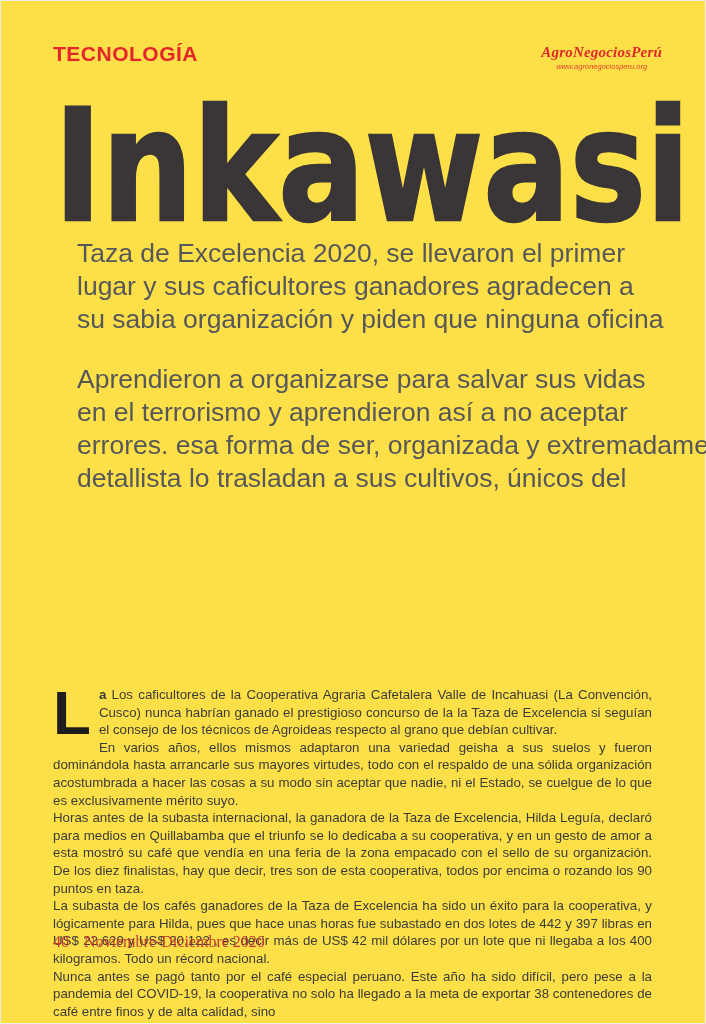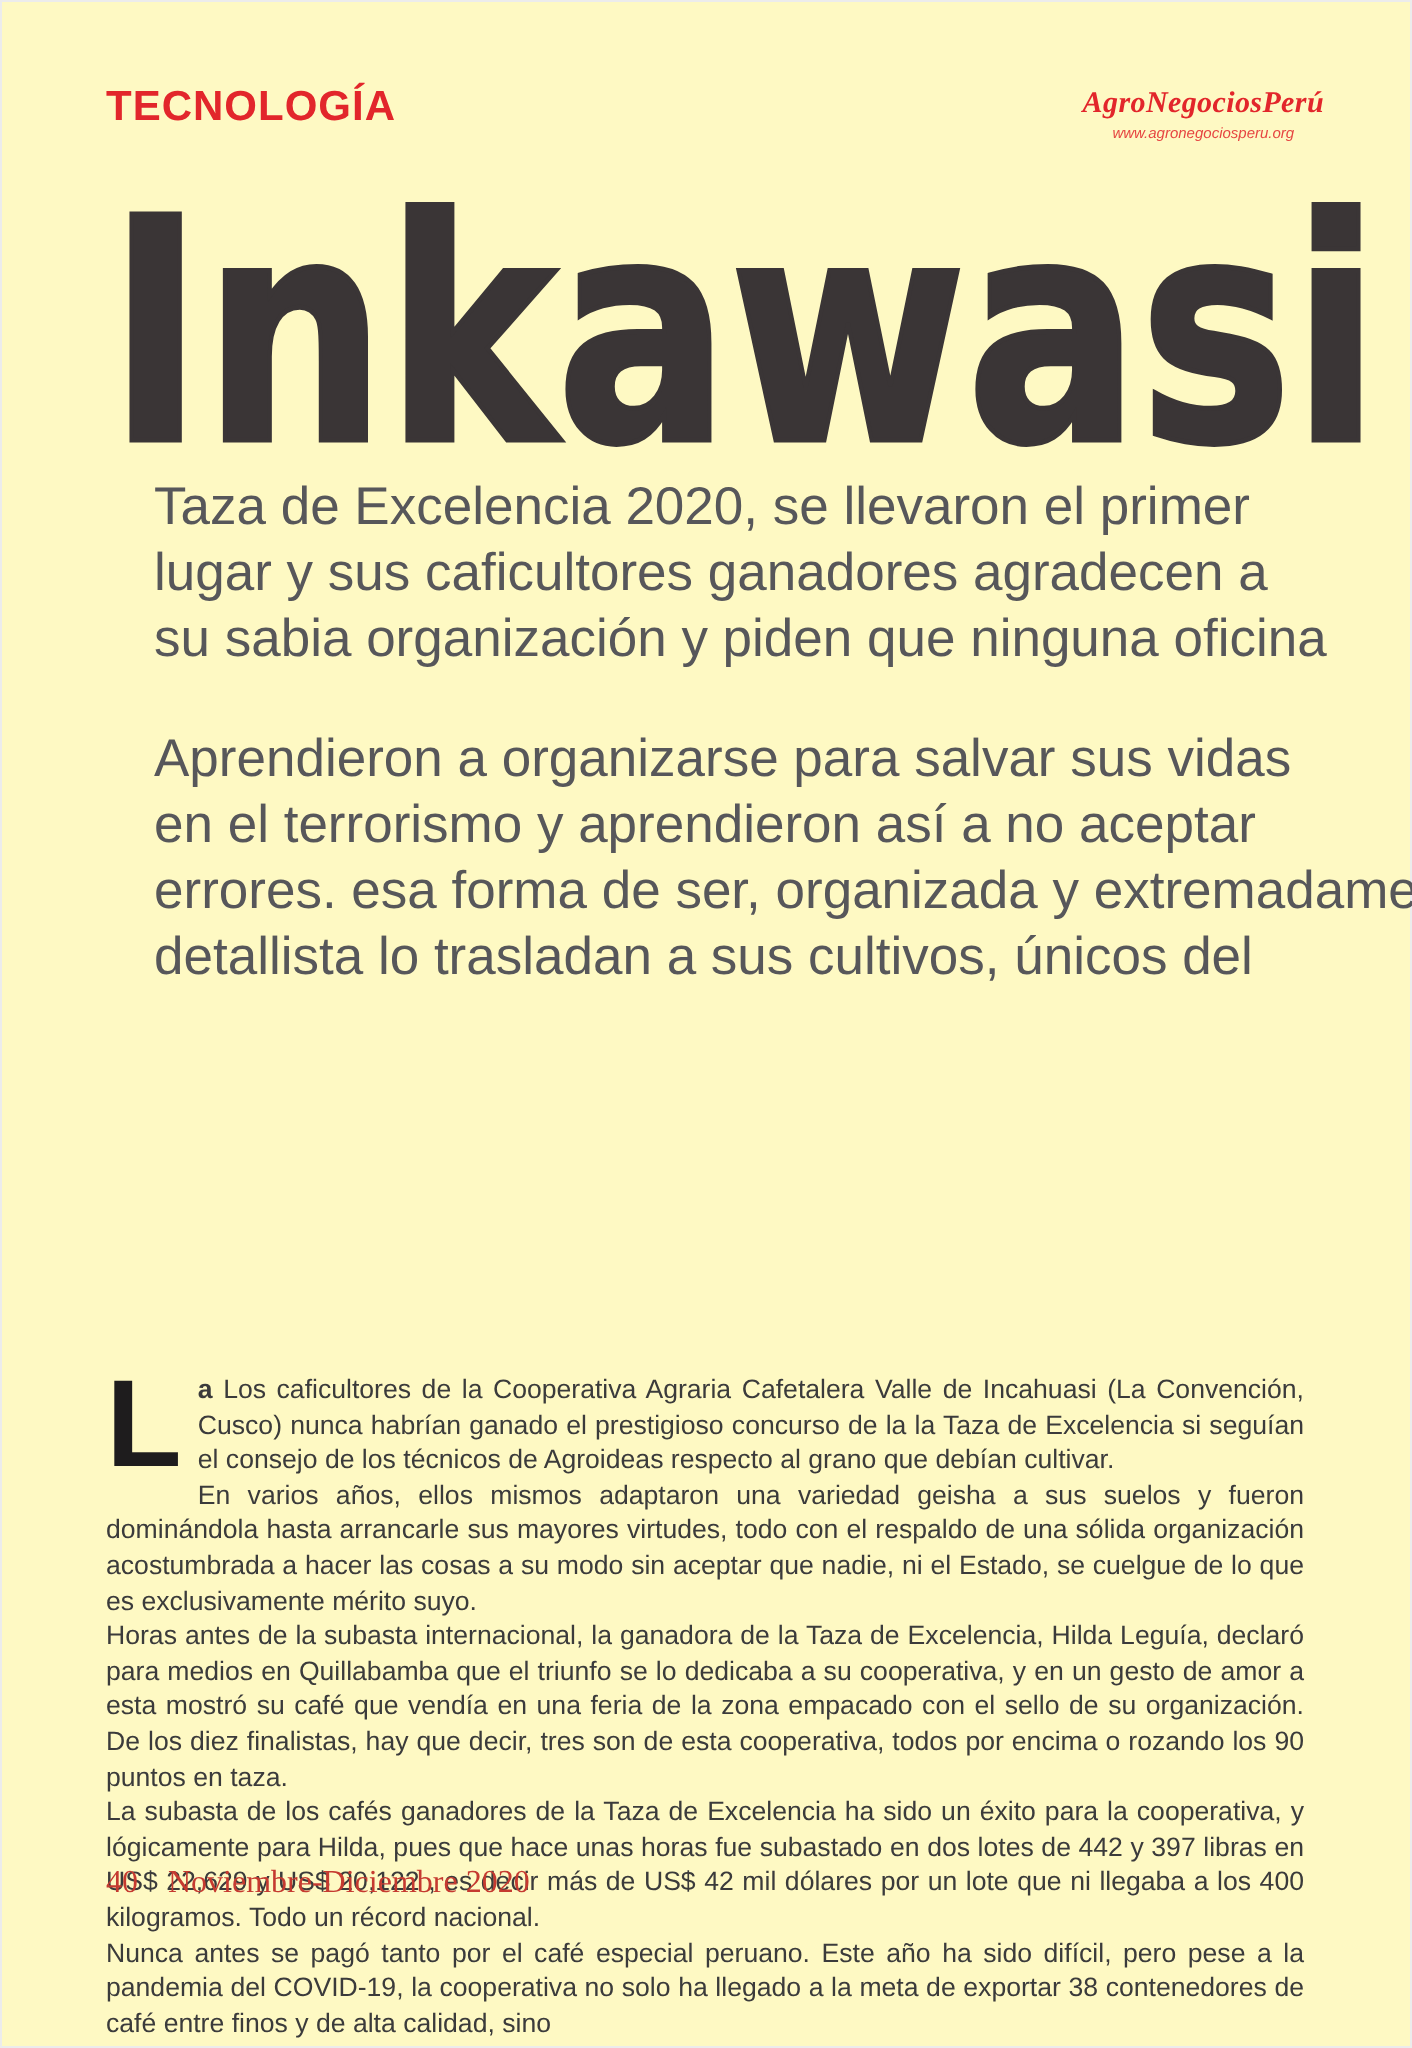--- a/index.html
+++ b/index.html
@@ -9,21 +9,21 @@
     --body_text:#3b3b3b;
     --footer_red:#c53a30;
     --dropcap:#1e1c1d;
   }
   *{margin:0;padding:0;box-sizing:border-box;}
   html,body{background:#f2f2f2;}
   .page{
     position:relative;
     width:706px;height:1024px;
     margin:0 auto;
-    background:#fef9c3;
+    background:#fde047;
     box-shadow:inset 0 0 0 1px #ececec;
     overflow:hidden;
     font-family:"Liberation Sans",sans-serif;
   }
   
   .hdr{
     position:absolute;left:53px;right:44px;top:42px;
     display:flex;justify-content:space-between;align-items:flex-start;
   }
   .section-label{

